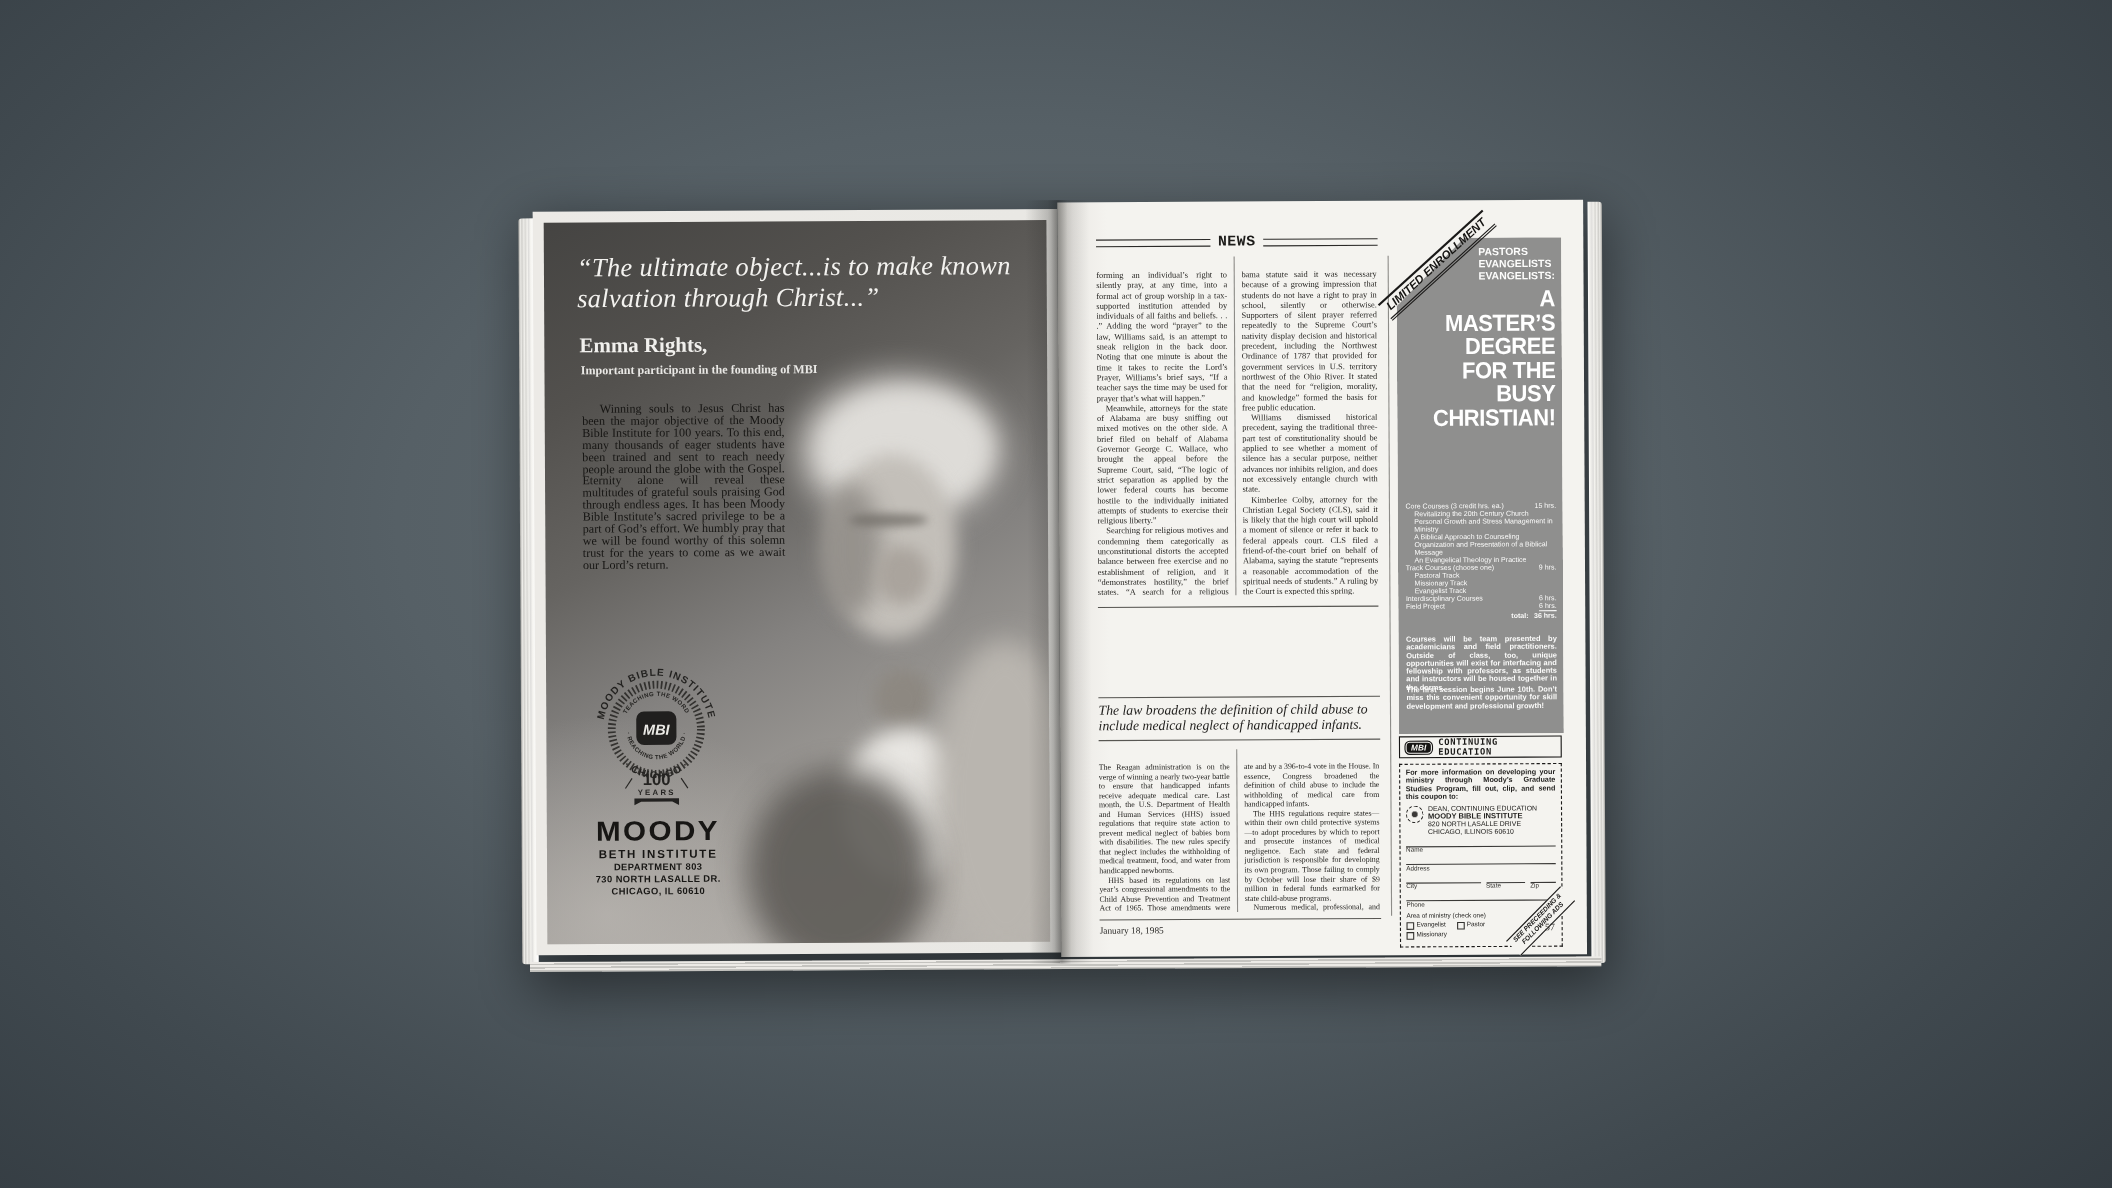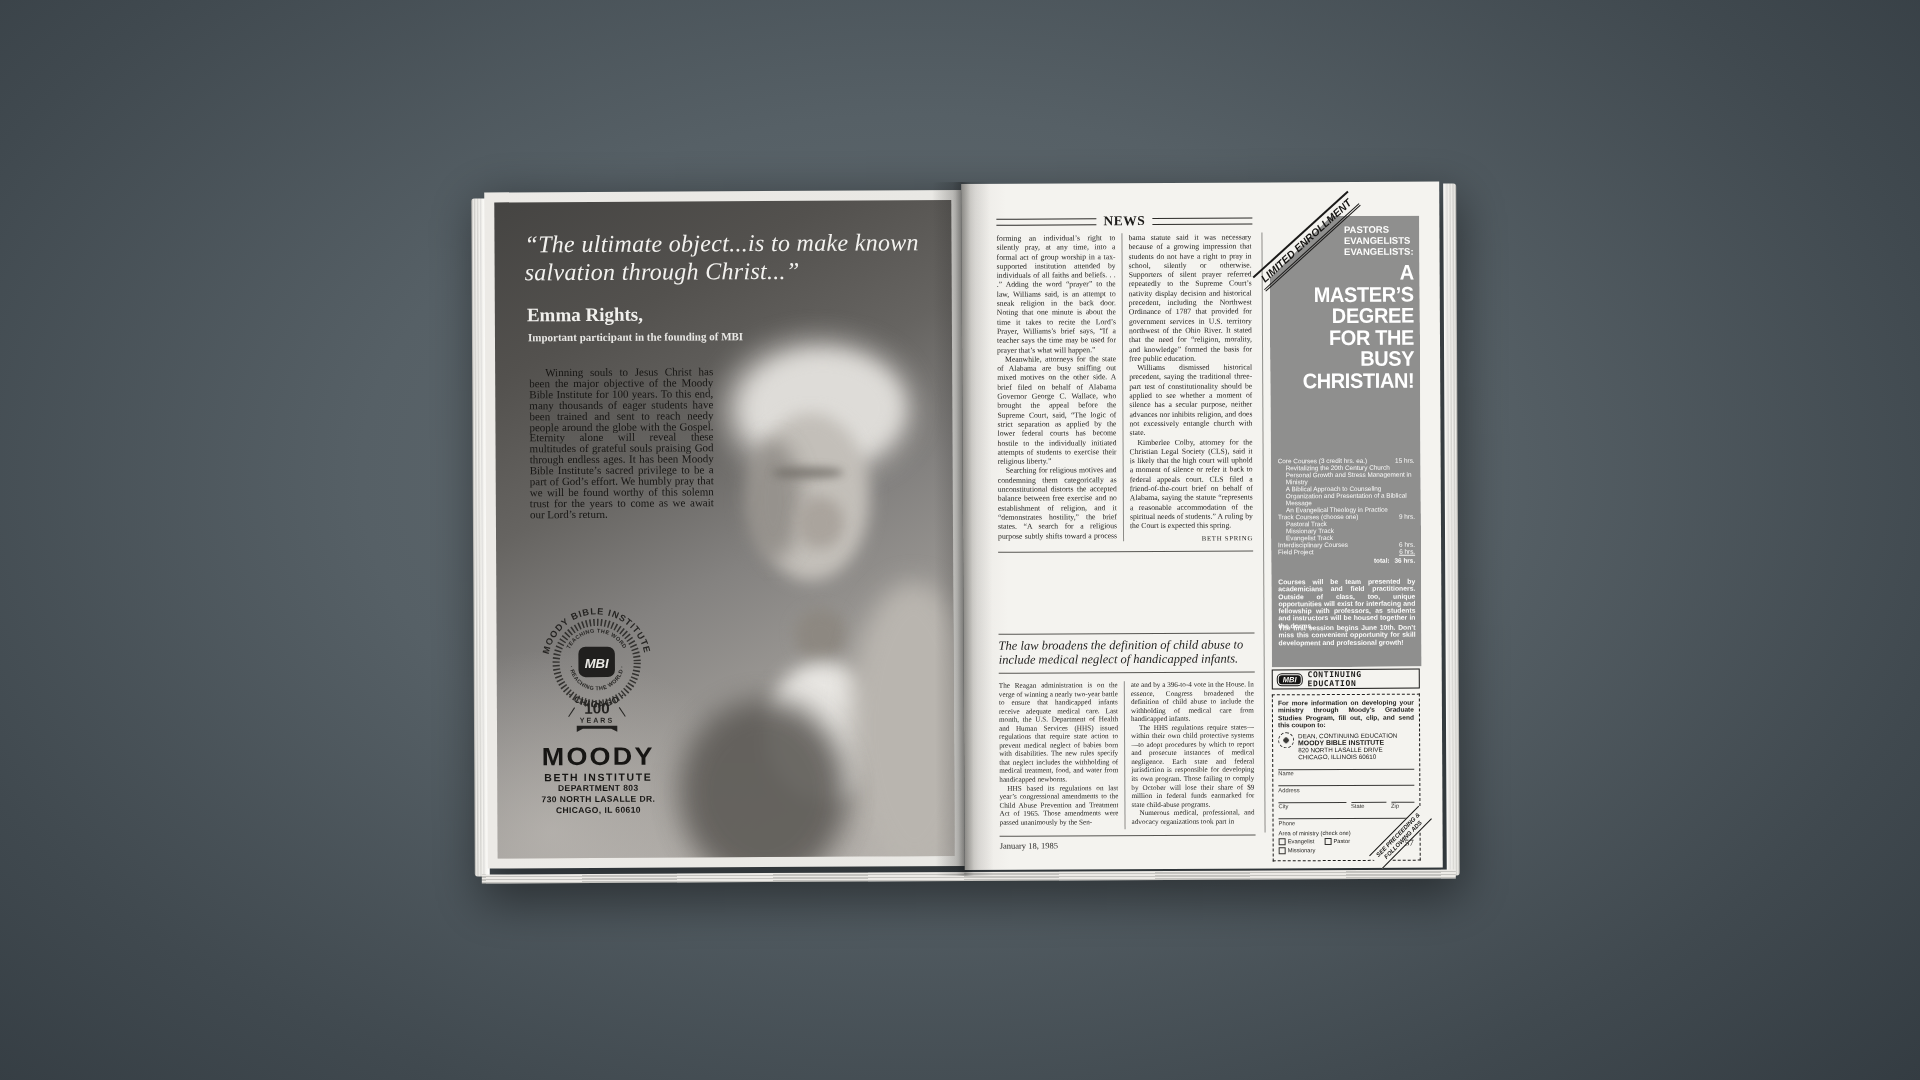--- a/index.html
+++ b/index.html
@@ -56,25 +56,25 @@
   .wordmark{position:absolute;left:15px;top:540px;width:172px;text-align:center;color:#171614;
     font-family:"Liberation Sans",sans-serif;}
   .wm1{font-size:25px;font-weight:bold;letter-spacing:2px;transform:scaleX(1.08);transform-origin:center;}
   .wm2{font-size:10.5px;font-weight:bold;letter-spacing:1.6px;margin-top:0px;}
   .addr{font-size:8.5px;font-weight:bold;letter-spacing:0.4px;line-height:9.8px;margin-top:1px;}
   .addr:first-of-type{margin-top:4px;}
 
   
   .news-header{position:absolute;left:35px;top:30px;width:256px;display:flex;align-items:center;gap:7px;}
   .news-header .dbl{flex:1;height:5px;border-top:1px solid #2b2a28;border-bottom:1px solid #2b2a28;}
-  .news-header span{font-family:Liberation Serif, serif;font-weight:bold;font-size:13.5px;
+  .news-header span{font-family:Liberation Mono, monospace;font-weight:bold;font-size:13.5px;
     letter-spacing:0.5px;color:#1d1c1a;}
   .col{position:absolute;overflow:hidden;color:#262522;text-align:justify;}
   .col p{margin:0;text-indent:8px;}
-  .col p.first{text-indent:0;}
+  .col p.first{text-indent:0;margin-top:12px;}
   .a1c1{left:35px;top:50px;width:119px;height:308px;font-size:7.7px;line-height:9.3px;}
   .a1c2{left:167px;top:50px;width:123px;height:308px;font-size:7.7px;line-height:9.3px;}
   .a2c1{left:35px;top:498px;width:119px;height:148px;font-size:7.2px;line-height:8.55px;}
   .a2c2{left:167px;top:498px;width:123px;height:148px;font-size:7.2px;line-height:8.55px;}
   .byline{text-align:right;font-size:6.8px;letter-spacing:0.7px;margin-top:3px;color:#1f1e1c;}
   .vrule{position:absolute;width:1px;background:#8d8c88;}
   .vr1{left:160px;top:50px;height:308px;}
   .vr2{left:160px;top:498px;height:148px;}
   .vr-ad{left:300px;top:50px;height:600px;}
   .hrule{position:absolute;left:35px;width:255px;height:1px;background:#575652;}

